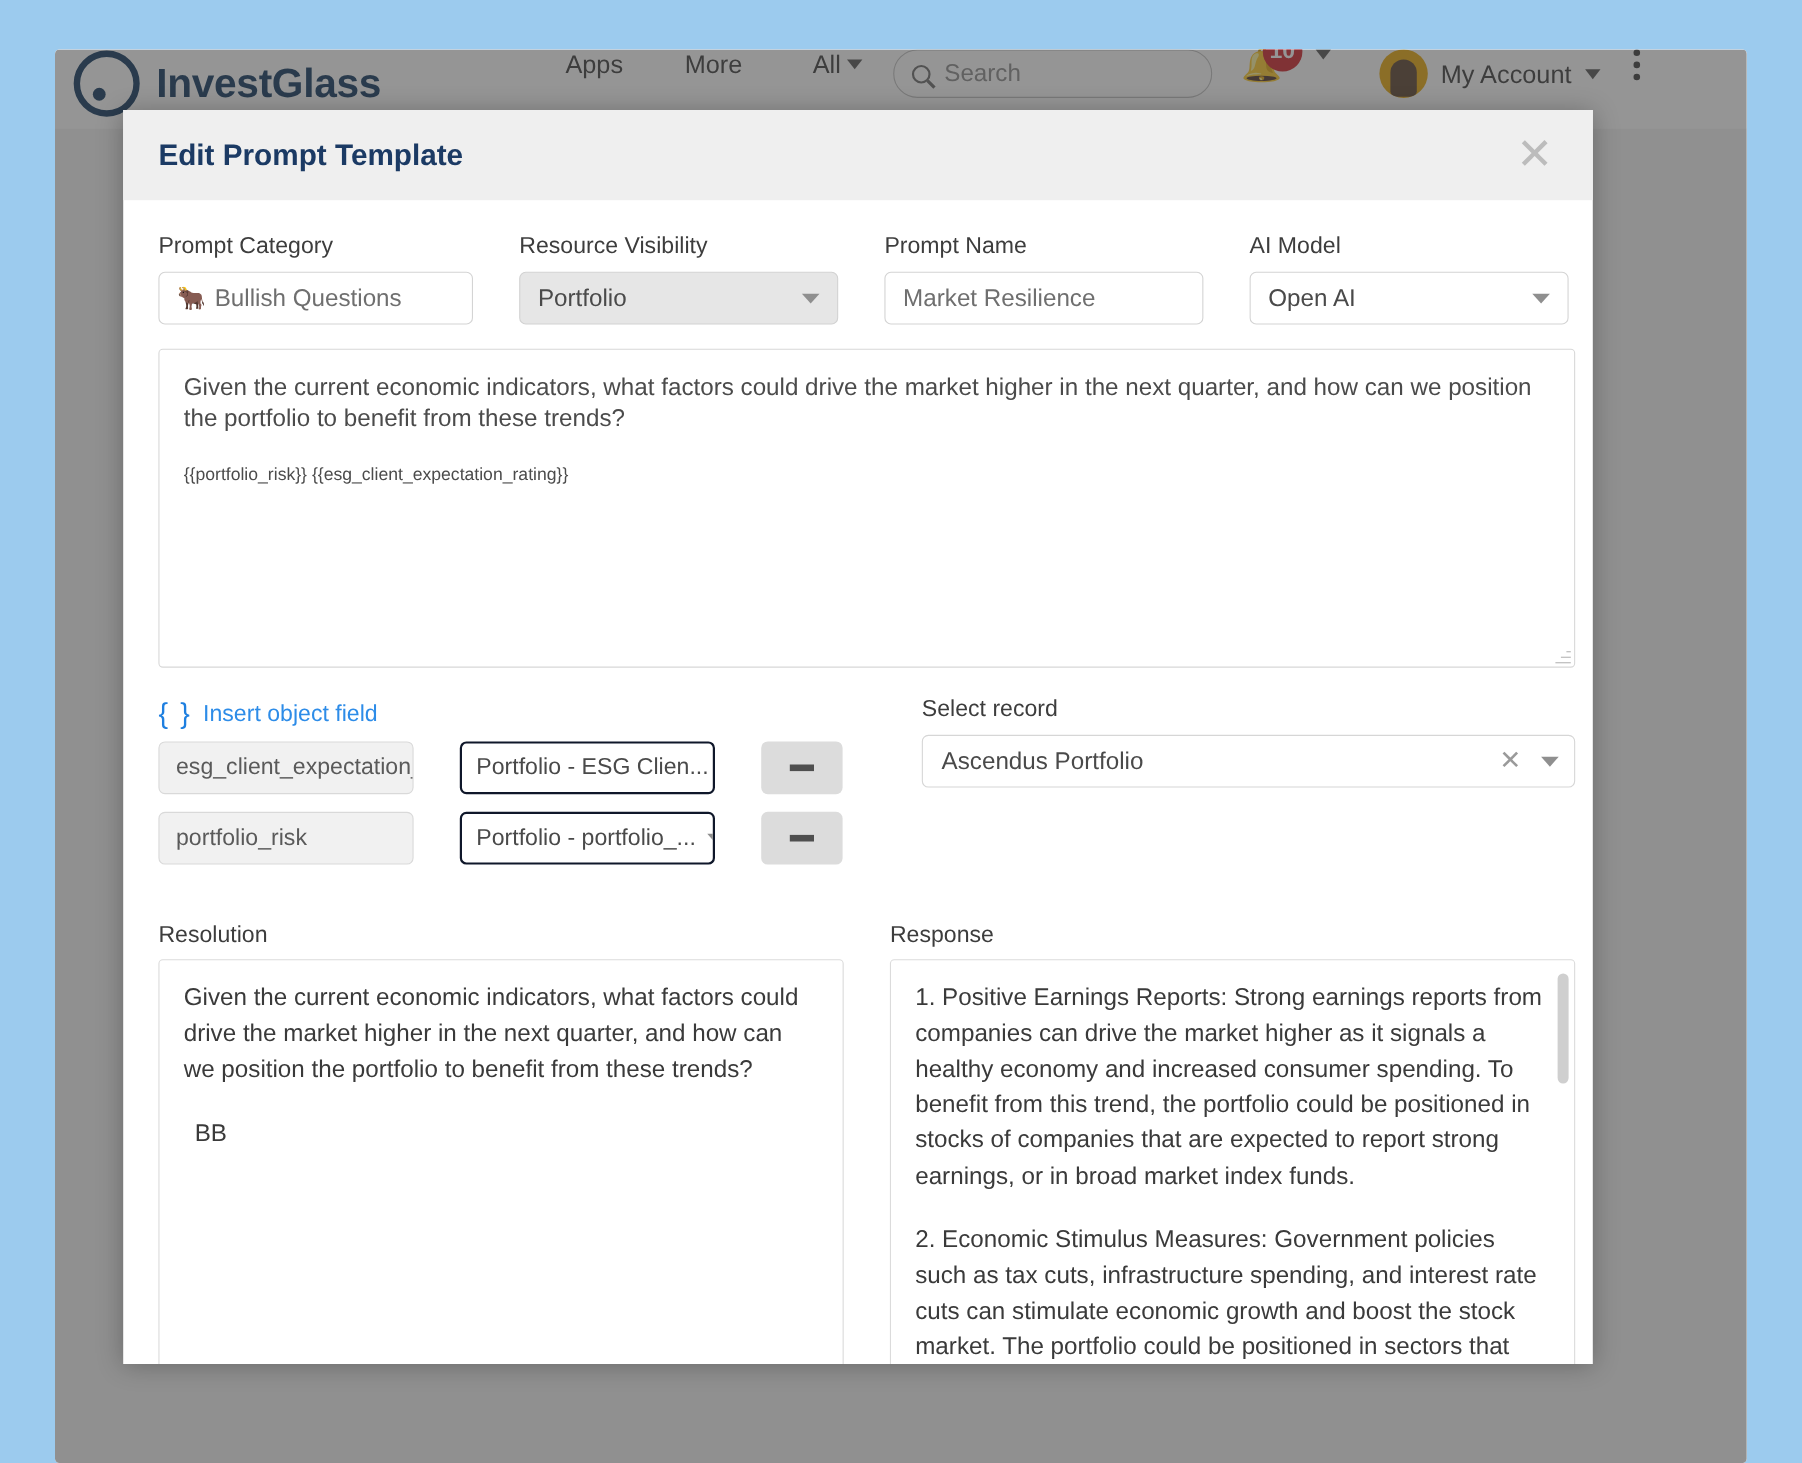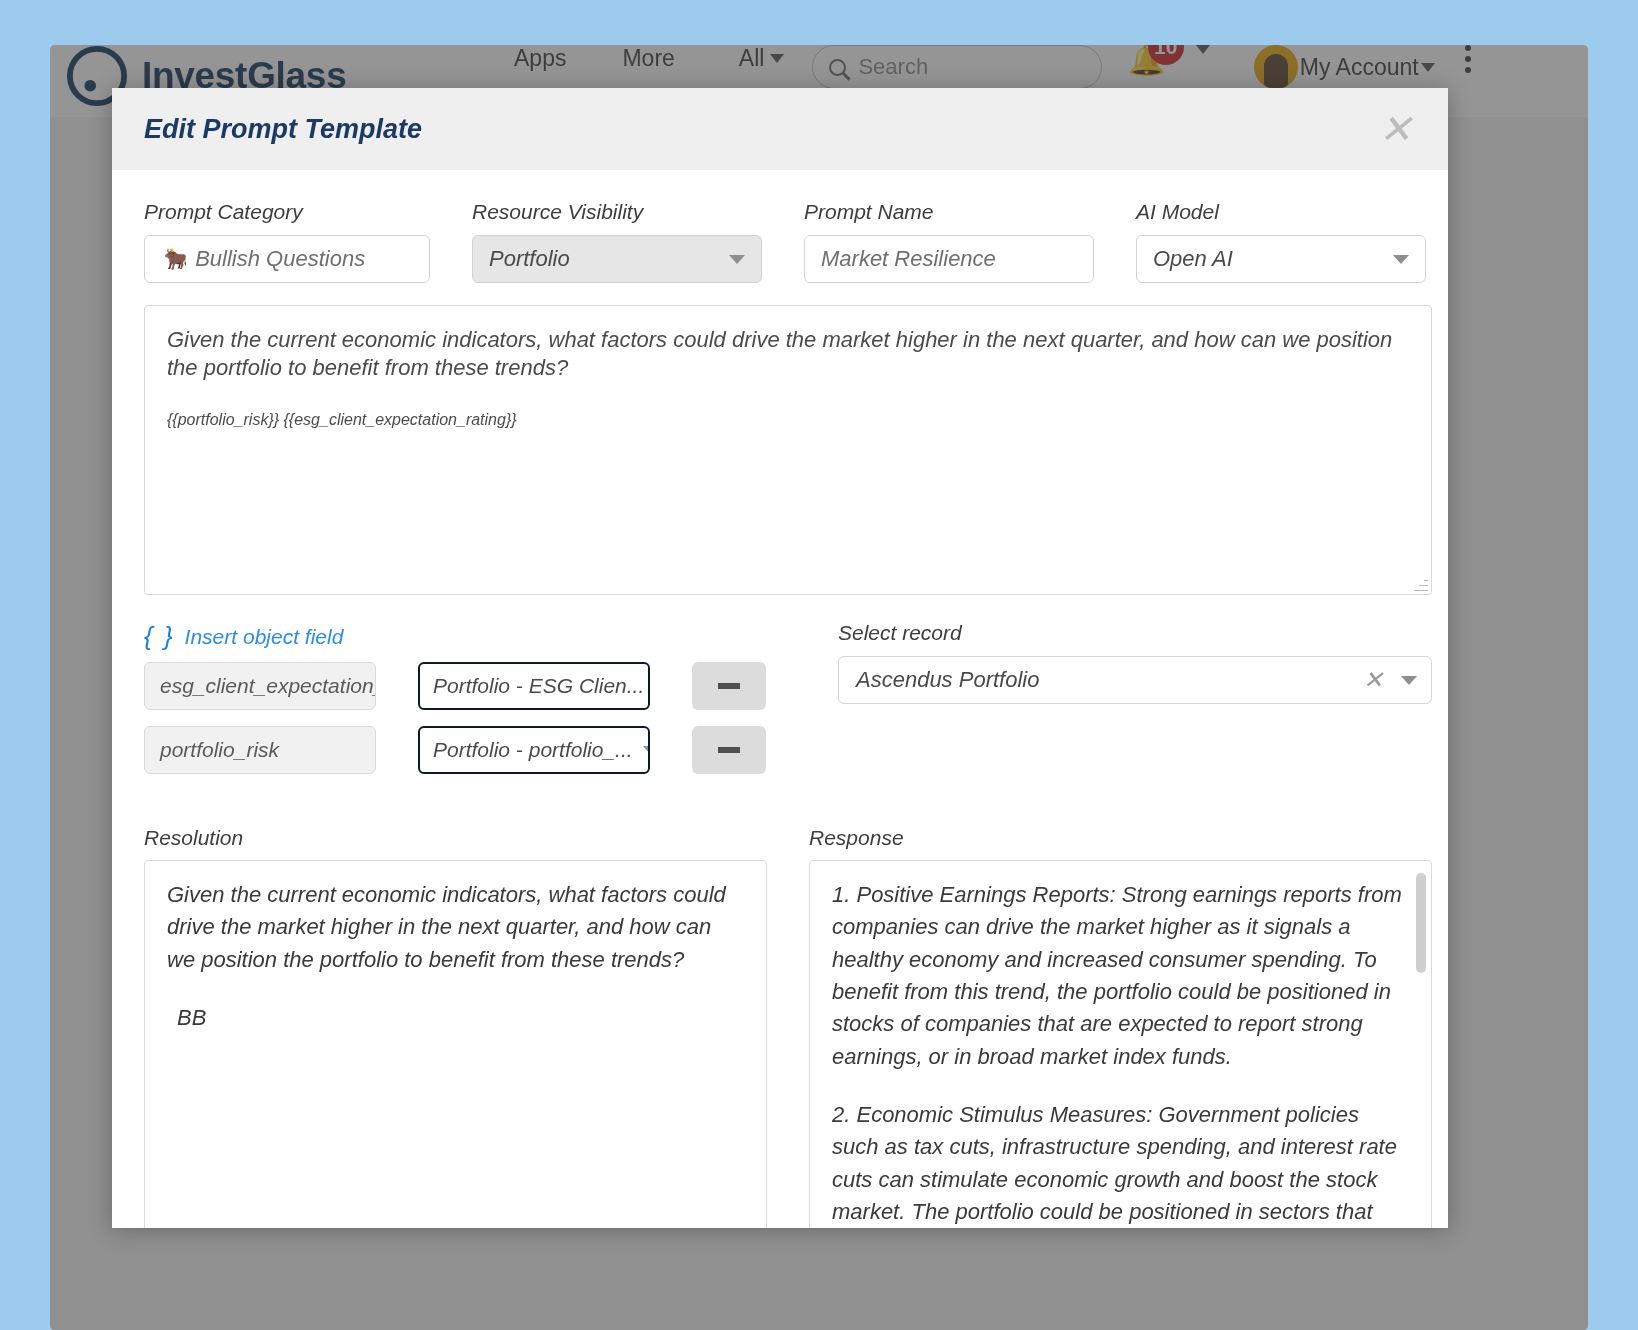--- a/index.html
+++ b/index.html
@@ -73,21 +73,21 @@
   .bell-glyph { font-size: 30px; color: #3d3d3d; line-height: 1; }
   .bell-badge {
     position: absolute; top: -16px; right: -18px;
     min-width: 36px; height: 36px; border-radius: 18px;
     background: #d0242a; color: #fff;
     font-size: 21px; font-weight: 600;
     display: flex; align-items: center; justify-content: center;
     padding: 0 6px;
   }
   .acct-wrap {
-    display: flex; align-items: center; gap: 2px; margin-left: 44px;
+    display: flex; align-items: center; gap: 12px; margin-left: 44px;
   }
   .avatar {
     width: 44px; height: 44px; border-radius: 50%;
     background: #e8a90c; overflow: hidden; position: relative;
   }
   .avatar::after {
     content: ""; position: absolute; left: 50%; top: 9px;
     transform: translateX(-50%);
     width: 24px; height: 34px; border-radius: 12px 12px 5px 5px;
     background: #5b4330;
@@ -106,26 +106,25 @@
   .ghost-pill {
     position: absolute; border-radius: 6px; background: rgba(255,255,255,0.13);
   }
   .ghost-circle {
     position: absolute; border-radius: 50%; background: rgba(255,255,255,0.12);
   }
 
   
   #modal {
     position: absolute;
-    left: 112px; top: 88px;
+    left: 112px; top: 100px;
     width: 1336px; height: 1140px;
     background: #ffffff;
     box-shadow: 0 2px 22px rgba(0,0,0,0.28);
     overflow: hidden;
-    font-style: italic;
   }
   #modal-header {
     height: 82px; background: #efefef;
     display: flex; align-items: center; justify-content: space-between;
     padding: 0 32px 0 32px;
   }
   #modal-title {
     font-size: 27px; font-weight: 700; color: #1b3a64;
   }
   #modal-close {

